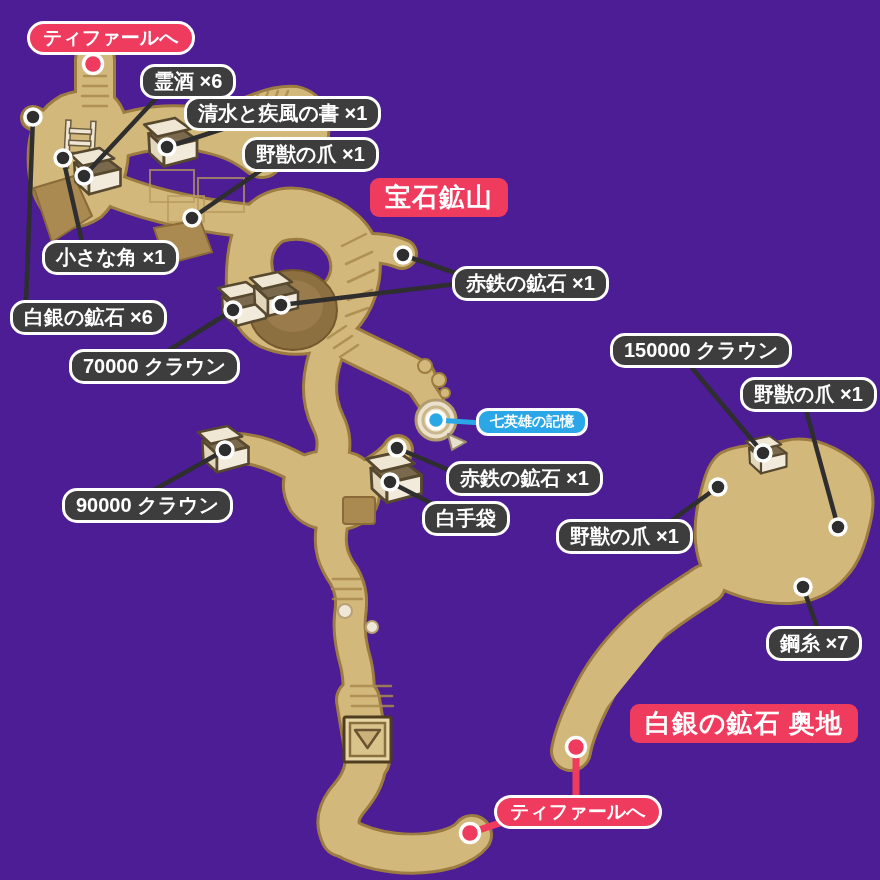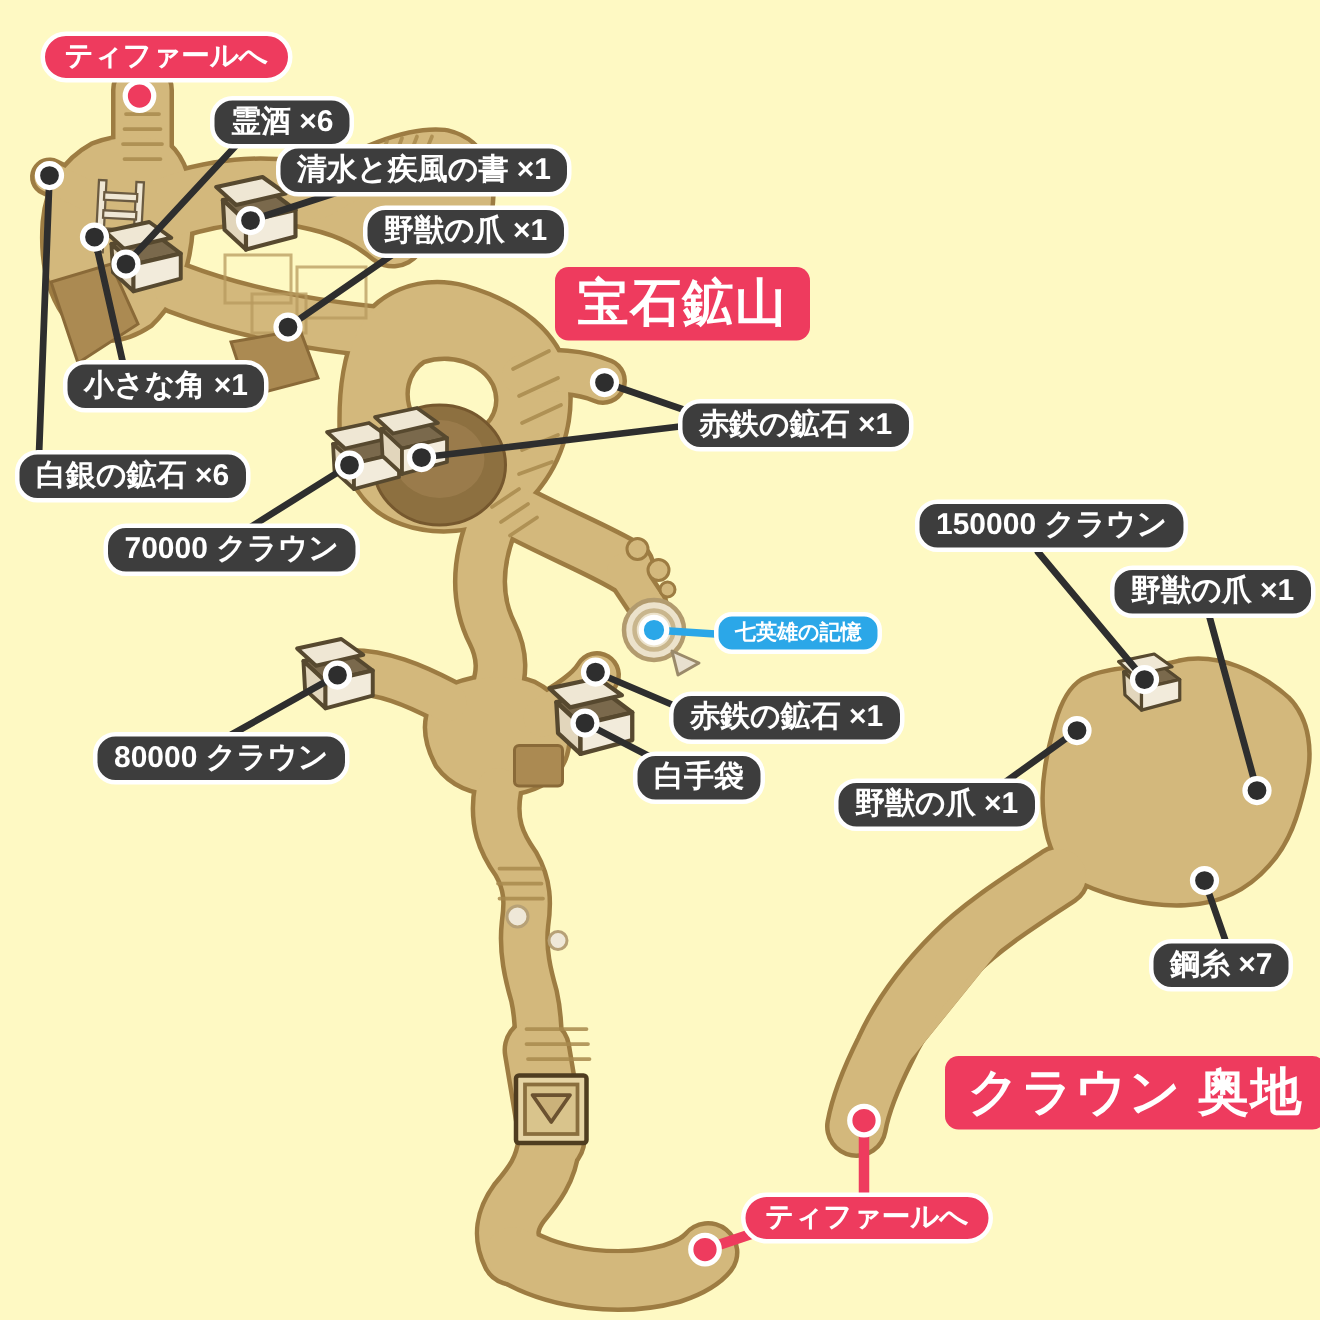--- a/index.html
+++ b/index.html
@@ -1,22 +1,22 @@
 <!DOCTYPE html>
 <html><head>
 <meta charset="utf-8">
 <style>
   html,body{margin:0;padding:0;background:#ffffff;}
-  .stage{position:relative;width:880px;height:880px;background:#fef9c3;overflow:hidden;
+  .stage{position:relative;width:880px;height:880px;background:#4c1d95;overflow:hidden;
          font-family:"Liberation Sans","DejaVu Sans",sans-serif;}
   .stage svg{position:absolute;left:0;top:0;}
   .lbl{position:absolute;white-space:nowrap;font-weight:800;color:#fff;line-height:1.25;}
   .lbl.dark{background:#3d3d3d;border:3px solid #fff;border-radius:15px;padding:2px 11px;font-size:20px;}
   .lbl.redpill{background:#ee3b5e;border:3px solid #fff;border-radius:999px;padding:2px 13px;font-size:19px;}
-  .lbl.redflat{background:#ee3b5e;border-radius:9px;padding:3px 15px;font-size:34px;letter-spacing:1px;}
+  .lbl.redflat{background:#ee3b5e;border-radius:9px;padding:3px 15px;font-size:26px;letter-spacing:1px;}
   .lbl.blue{background:#2ba7e8;border:3px solid #fff;border-radius:12px;padding:2px 11px;font-size:14px;}
   .map-under use{stroke:#9d7c42;fill:#9d7c42;stroke-linecap:round;stroke-linejoin:round;}
   .map-top use{stroke:#d3b87c;fill:#d3b87c;stroke-width:0;stroke-linecap:round;stroke-linejoin:round;}
   .ribs path{stroke:#a8894e;stroke-width:2.5;fill:none;opacity:.85;stroke-linecap:round;}
   .rooms rect{stroke:#b79a5e;stroke-width:2;fill:none;opacity:.75;}
   .black-lines path{stroke:#2e2e2e;stroke-width:4.5;fill:none;stroke-linecap:round;}
   .red-lines path{stroke:#ee3b5e;stroke-width:7;fill:none;stroke-linecap:round;}
   .blue-line path{stroke:#2ba7e8;stroke-width:5;fill:none;stroke-linecap:round;}
   .dot-black{fill:#2e2e2e;stroke:#fff;stroke-width:3.5;}
   .dot-red{fill:#ee3b5e;stroke:#fff;stroke-width:3.5;}
@@ -215,18 +215,18 @@
   <div class="lbl redflat" style="left:370px;top:178px">宝石鉱山</div>
   <div class="lbl dark" style="left:42px;top:240px">小さな角 ×1</div>
   <div class="lbl dark" style="left:10px;top:300px">白銀の鉱石 ×6</div>
   <div class="lbl dark" style="left:452px;top:266px">赤鉄の鉱石 ×1</div>
   <div class="lbl dark" style="left:69px;top:349px">70000 クラウン</div>
   <div class="lbl dark" style="left:610px;top:333px">150000 クラウン</div>
   <div class="lbl dark" style="left:740px;top:377px">野獣の爪 ×1</div>
   <div class="lbl blue" style="left:476px;top:408px">七英雄の記憶</div>
   <div class="lbl dark" style="left:446px;top:461px">赤鉄の鉱石 ×1</div>
   <div class="lbl dark" style="left:422px;top:501px">白手袋</div>
-  <div class="lbl dark" style="left:62px;top:488px">80000 クラウン</div>
+  <div class="lbl dark" style="left:62px;top:488px">90000 クラウン</div>
   <div class="lbl dark" style="left:556px;top:519px">野獣の爪 ×1</div>
   <div class="lbl dark" style="left:766px;top:626px">鋼糸 ×7</div>
-  <div class="lbl redflat" style="left:630px;top:704px">クラウン 奥地</div>
+  <div class="lbl redflat" style="left:630px;top:704px">白銀の鉱石 奥地</div>
   <div class="lbl redpill" style="left:494px;top:795px">ティファールへ</div>
 </div>
 
 </body></html>

